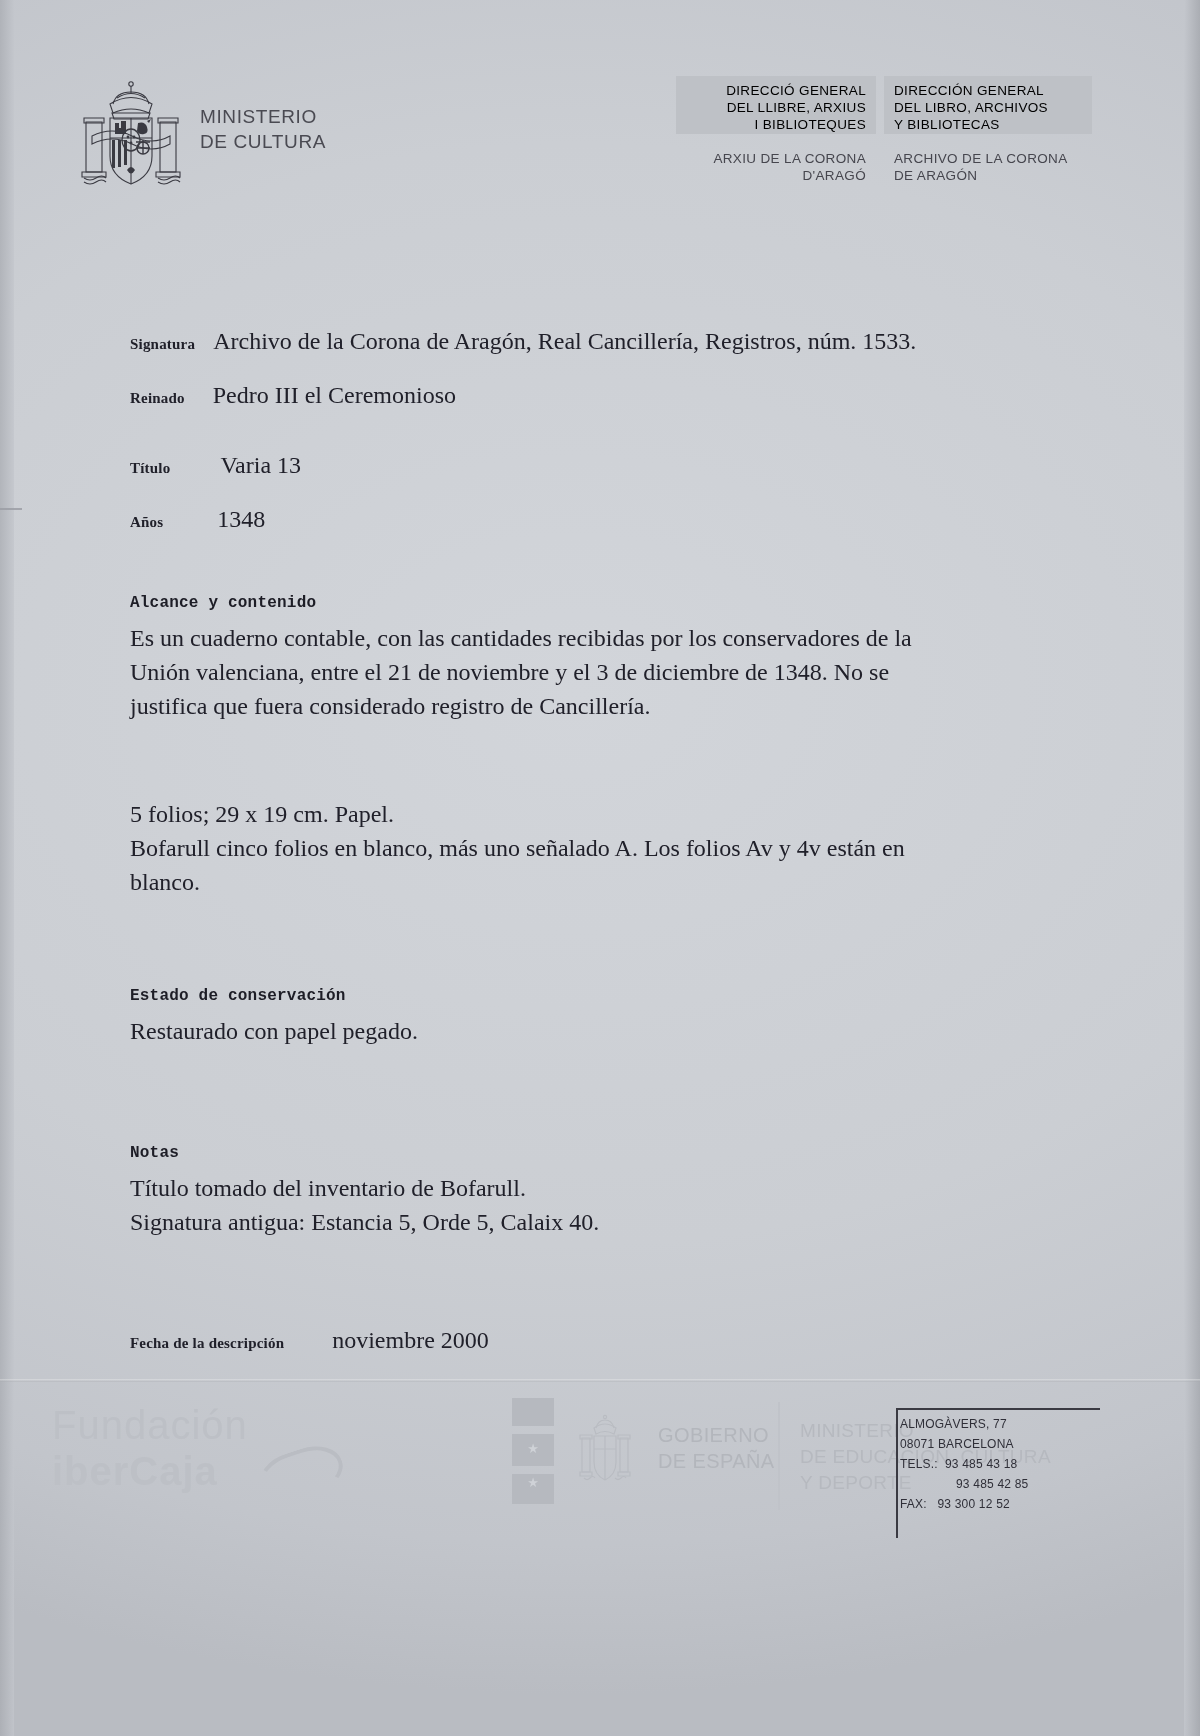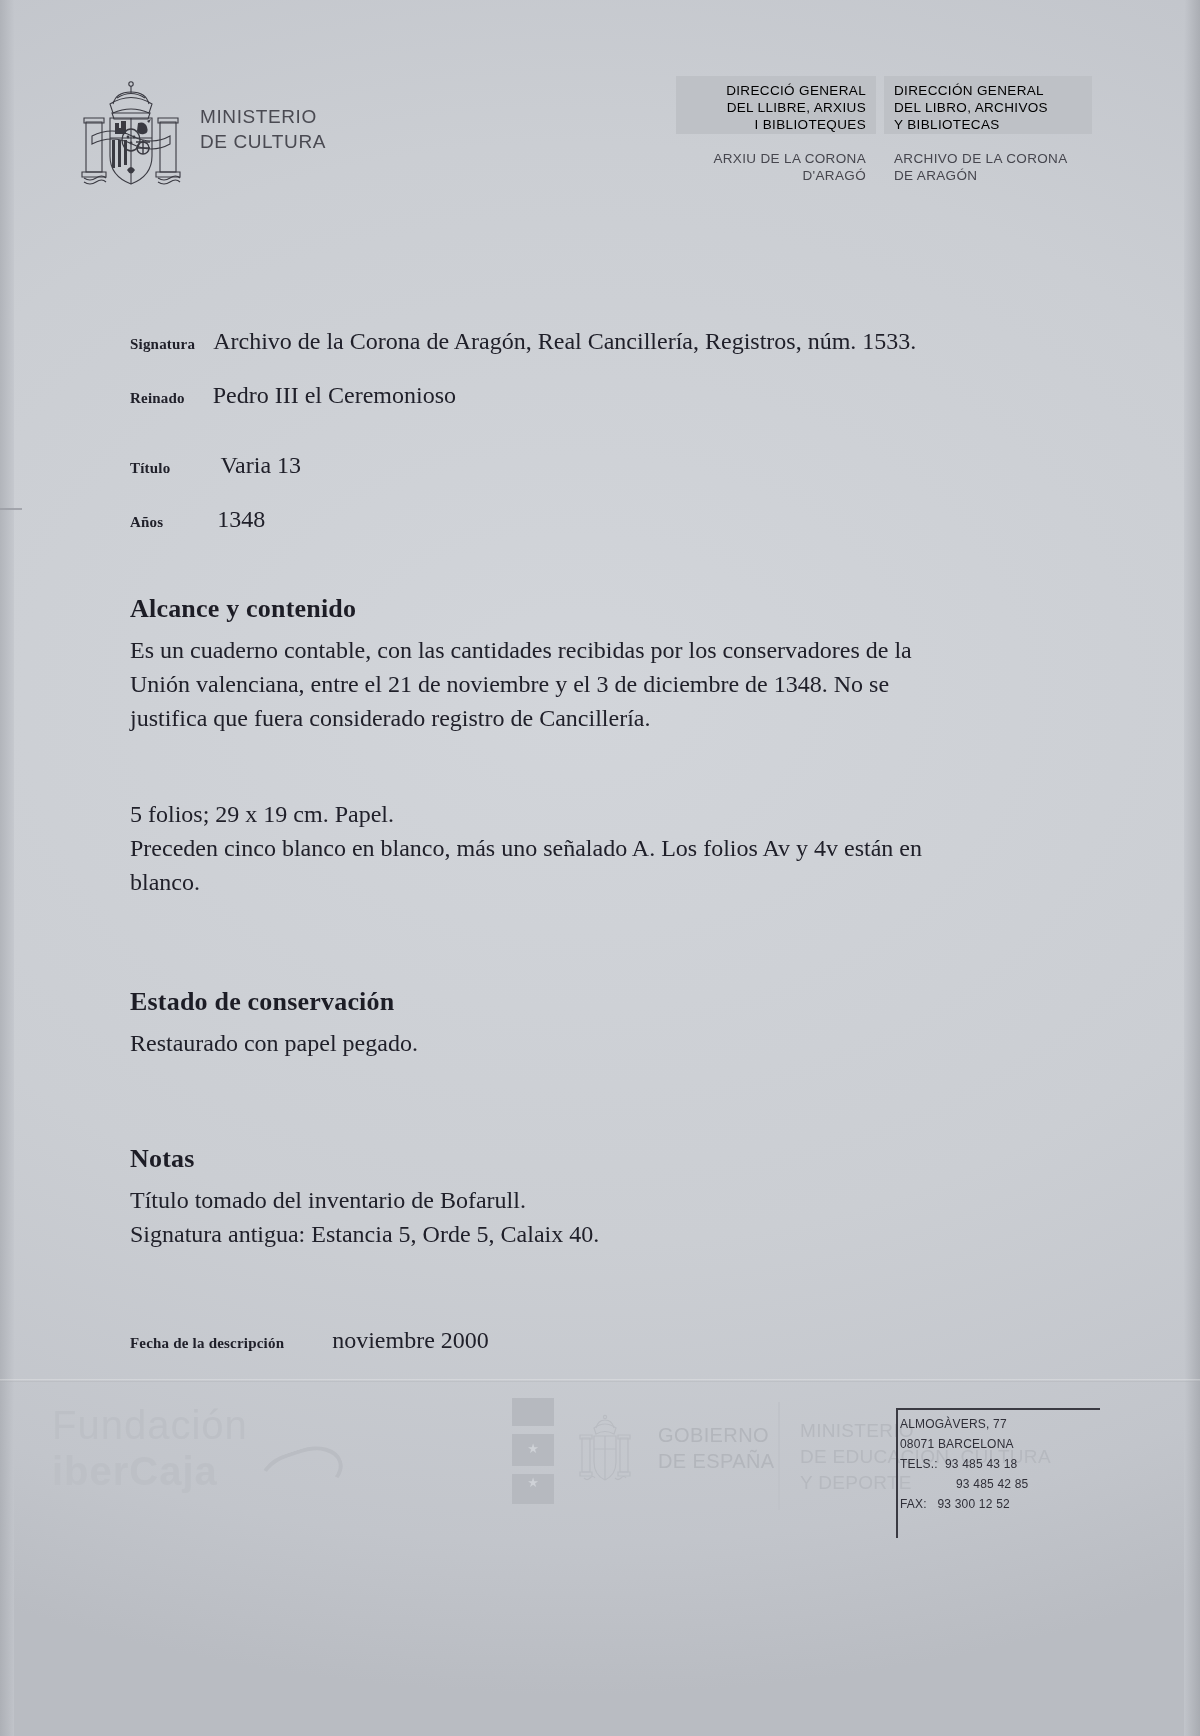--- a/index.html
+++ b/index.html
@@ -64,22 +64,23 @@
 
   
   .content{position:absolute;left:0;top:0;width:1200px;}
 
   .frow{position:absolute;font-size:24px;color:#20202a;white-space:nowrap;}
   .flabel{font-weight:bold;font-size:15px;letter-spacing:.2px;}
   .fvalue{font-weight:normal;}
 
   .sec{position:absolute;width:830px;}
   .sec-title{
-    font-weight:bold;font-size:26px;color:#1d1d26;letter-spacing:.2px;
+    font-weight:bold;font-size:16px;color:#1d1d26;letter-spacing:.2px;
     margin:0 0 9px 0;
+    font-family:Liberation Mono, monospace;
   }
   .sec-body{
     font-size:24px;line-height:34px;color:#20202a;margin:0;
   }
 
   
   .footer{position:absolute;left:0;top:1378px;width:1200px;height:358px;}
 
   .ibercaja{
     position:absolute;left:52px;top:24px;
@@ -243,21 +244,21 @@
       <span class="fvalue" style="margin-left:48px;">1348</span>
     </div>
 
     <div class="sec" style="left:130px;top:594px;">
       <p class="sec-title">Alcance y contenido</p>
       <p class="sec-body">Es un cuaderno contable, con las cantidades recibidas por los conservadores de la Unión valenciana, entre el 21 de noviembre y el 3 de diciembre de 1348.  No se justifica que fuera considerado registro de Cancillería.</p>
     </div>
 
     <div class="sec" style="left:130px;top:797px;">
       <p class="sec-body">5 folios; 29 x 19 cm. Papel.</p>
-      <p class="sec-body">Preceden cinco blanco en blanco, más uno señalado A. Los folios Av y 4v están en blanco.</p>
+      <p class="sec-body">Bofarull cinco folios en blanco, más uno señalado A. Los folios Av y 4v están en blanco.</p>
     </div>
 
     <div class="sec" style="left:130px;top:987px;">
       <p class="sec-title">Estado de conservación</p>
       <p class="sec-body">Restaurado con papel pegado.</p>
     </div>
 
     <div class="sec" style="left:130px;top:1144px;">
       <p class="sec-title">Notas</p>
       <p class="sec-body">Título tomado del inventario de Bofarull.</p>

